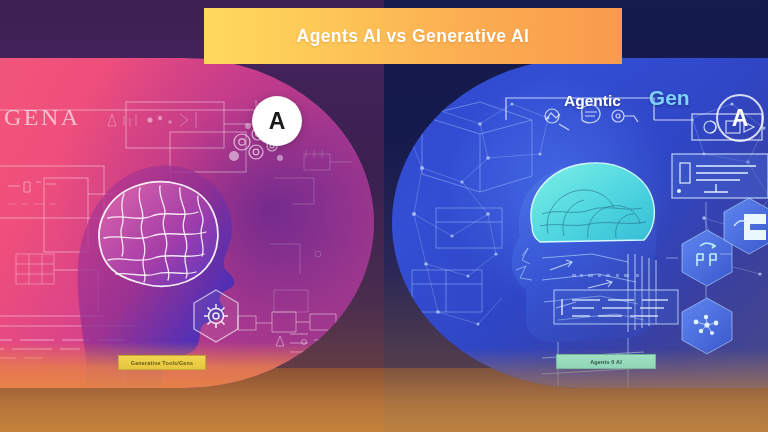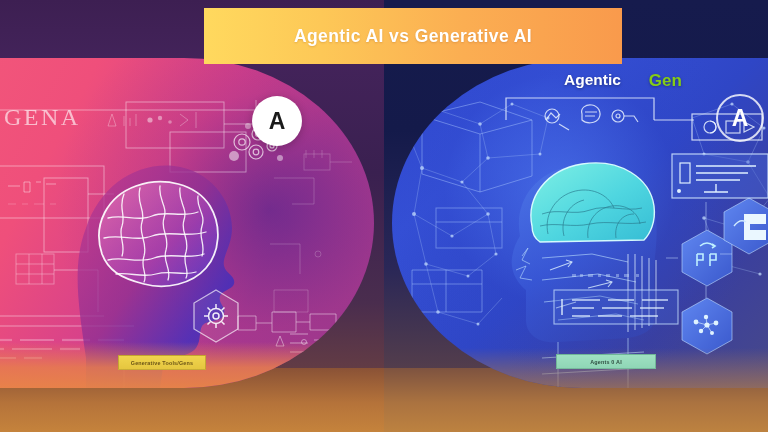--- a/index.html
+++ b/index.html
@@ -64,25 +64,25 @@
     text-shadow:0 1px 2px rgba(150,80,20,.25);
   }
 
   
   .head-left{
     position:absolute; left:66px; top:69px; z-index:30;
     color:#fff; font-size:16.5px; font-weight:bold; letter-spacing:.2px;
     text-shadow:0 1px 3px rgba(0,0,0,.3);
   }
   .head-right{ position:absolute; left:564px; top:71px; z-index:30;
-    display:flex; gap:28px; align-items:flex-start; }
+    display:flex; gap:28px; align-items:flex-end; }
   .head-right .a1{ color:#fff; font-size:15.5px; font-weight:bold;
     text-shadow:0 1px 3px rgba(0,0,0,.35); }
-  .head-right .a2{ color:#84cc16; font-size:17px; font-weight:bold;
-    text-shadow:0 1px 3px rgba(0,0,0,.35); }
+  .head-right .a2{ color:#7dd3fc; font-size:21px; font-weight:bold;
+    text-shadow:0 1px 3px rgba(0,0,0,.35);margin-top:15px; }
 
   
   .gena{
     position:absolute; left:4px; top:104px; z-index:22;
     color:rgba(255,255,255,.62); font-size:24px; letter-spacing:2.5px;
     font-family:Liberation Serif, serif;
   }
 
   
   .badge-a-left{
@@ -518,21 +518,21 @@
           <path d="M286 200 h-12"></path>
             <path d="M340 196 h-12"></path>
         </g>
       </g>
     </svg>
 
     <div class="warm-bottom"></div>
   </div>
 
   <div class="title-banner">
-    <span class="ttl">Agentic AI vs Generative AI</span>
+    <span class="ttl">Agents AI vs Generative AI</span>
   </div>
 
 
   <div class="head-right">
     <span class="a1">Agentic</span>
     <span class="a2">Gen</span>
   </div>
 
   <div class="gena">GENA</div>
 

